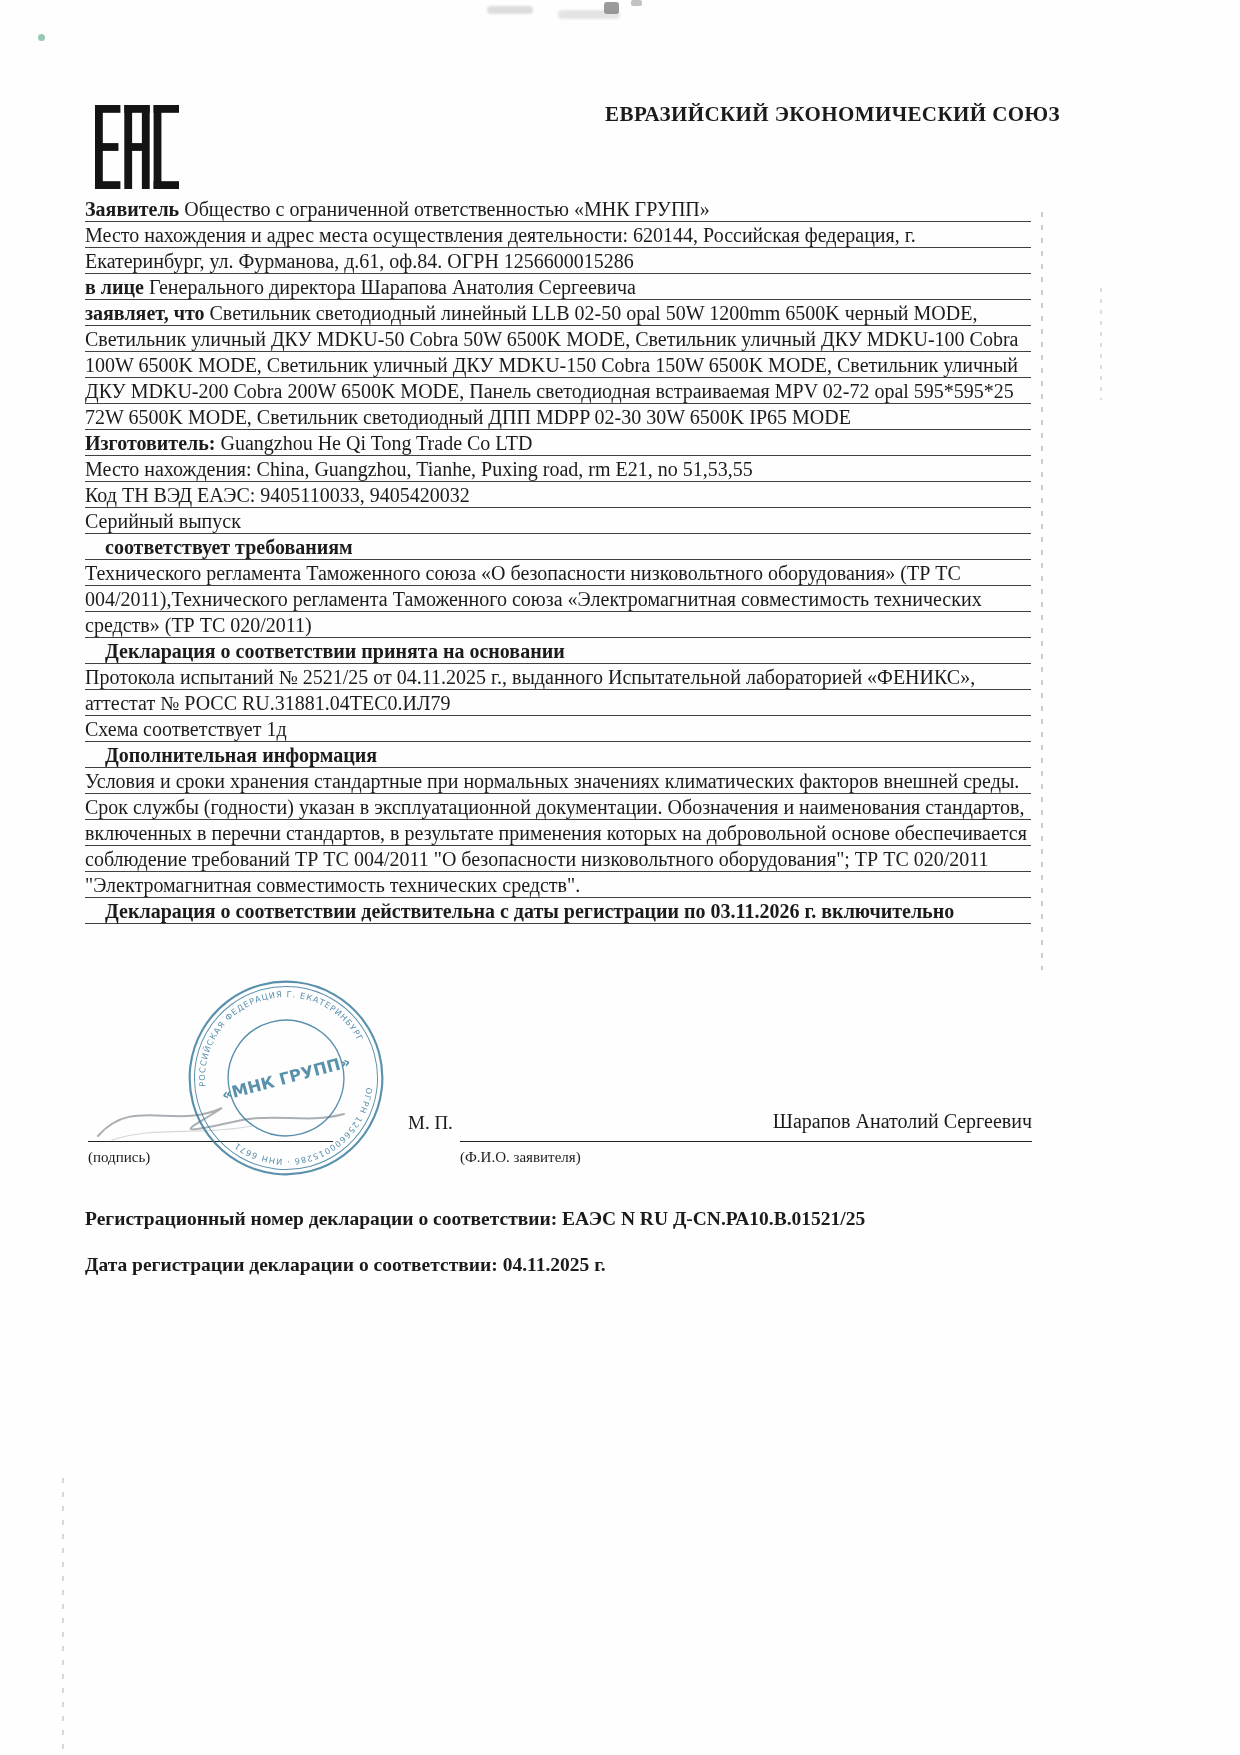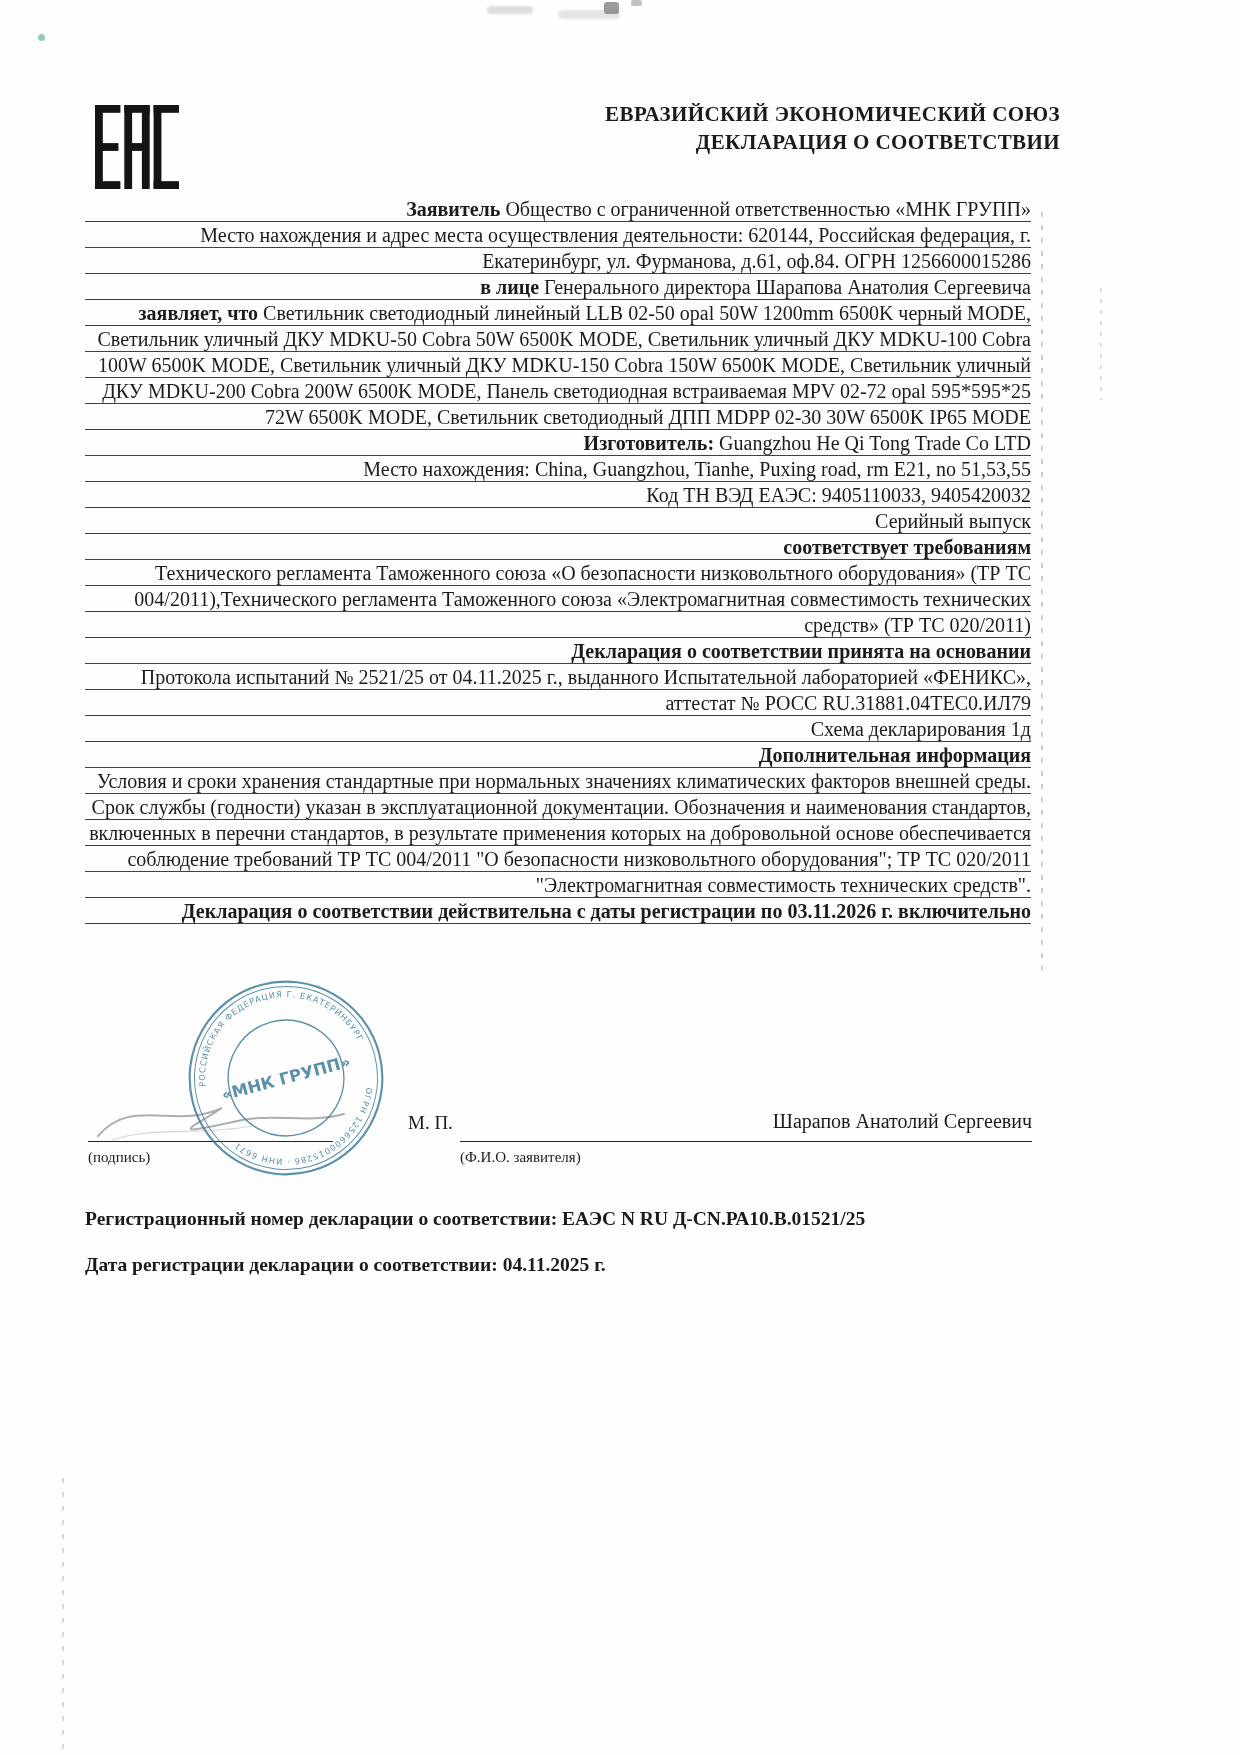--- a/index.html
+++ b/index.html
@@ -6,21 +6,21 @@
   html,body { width:1240px; height:1755px; }
   body { position:relative; background:#ffffff; font-family:"Liberation Serif", serif; color:#1b1b1b; }
   .page { position:absolute; inset:0; background:#fefefe; overflow:hidden; }
 
   
   .eac-logo { position:absolute; left:95px; top:103px; width:84px; height:88px; }
   .doc-title { position:absolute; left:150px; right:150px; top:100px; text-align:right;
                font-weight:bold; font-size:21px; line-height:28px; letter-spacing:.4px; padding-right:30px; }
 
   
-  .doc-body { position:absolute; left:85px; top:196px; width:946px; font-size:20px; line-height:26px;text-align:right; }
+  .doc-body { position:absolute; left:85px; top:196px; width:946px; font-size:20px; line-height:26px; }
   .ruled { background-image:repeating-linear-gradient(to bottom, transparent 0 25px, rgba(32,32,32,.85) 25px 26px); }
   .ruled p, .ruled div { line-height:26px; }
   .bold { font-weight:bold;margin-left:20px; }
   .lbl { font-weight:bold; }
 
   
   .stamp { position:absolute; left:180px; top:972px; width:212px; height:212px; opacity:.82; z-index:3; }
   .signature-svg { position:absolute; left:92px; top:1078px; width:270px; height:80px; z-index:2; }
   .sig-line { border-top:1.4px solid #222; position:absolute; height:0; }
   .sig-line-left { left:88px; top:1141px; width:245px; }
@@ -74,21 +74,20 @@
       <rect x="30" y="0" width="26" height="8"></rect>
         <rect x="36" y="39" width="14" height="8"></rect>
       <rect x="60" y="0" width="8" height="86"></rect>
         <rect x="60" y="0" width="26" height="8"></rect>
       <rect x="60" y="78" width="26" height="8"></rect>
     </g>
   </svg>
 
   <div class="doc-title">
     <div>ЕВРАЗИЙСКИЙ ЭКОНОМИЧЕСКИЙ СОЮЗ</div>
-    <div>ДЕКЛАРАЦИЯ О СООТВЕТСТВИИ</div>
   </div>
 
   <div class="doc-body">
 
     <div class="ruled">
       <p><span class="lbl">Заявитель</span> <span>Общество с ограниченной ответственностью «МНК ГРУПП»</span></p>
     </div>
 
     <div class="ruled">
       <p>Место нахождения и адрес места осуществления деятельности: 620144, Российская федерация, г. Екатеринбург, ул. Фурманова, д.61, оф.84. ОГРН 1256600015286</p>
@@ -110,21 +109,21 @@
     </div>
 
     <div class="ruled">
       <p class="bold">соответствует требованиям</p>
       <p>Технического регламента Таможенного союза «О безопасности низковольтного оборудования» (ТР ТС 004/2011),Технического регламента Таможенного союза «Электромагнитная совместимость технических средств» (ТР ТС 020/2011)</p>
     </div>
 
     <div class="ruled">
       <p class="bold">Декларация о соответствии принята на основании</p>
       <p>Протокола испытаний № 2521/25 от 04.11.2025 г., выданного Испытательной лабораторией «ФЕНИКС», аттестат № РОСС RU.31881.04ТЕС0.ИЛ79</p>
-      <p>Схема декларирования 1д</p>
+      <p>Схема соответствует 1д</p>
     </div>
 
     <div class="ruled">
       <p class="bold">Дополнительная информация</p>
       <p>Условия и сроки хранения стандартные при нормальных значениях климатических факторов внешней среды. Срок службы (годности) указан в эксплуатационной документации. Обозначения и наименования стандартов, включенных в перечни стандартов, в результате применения которых на добровольной основе обеспечивается соблюдение требований ТР ТС 004/2011 "О безопасности низковольтного оборудования"; ТР ТС 020/2011 "Электромагнитная совместимость технических средств".</p>
     </div>
 
     <div class="ruled">
       <p class="bold">Декларация о соответствии действительна с даты регистрации по 03.11.2026 г. включительно</p>
     </div>

